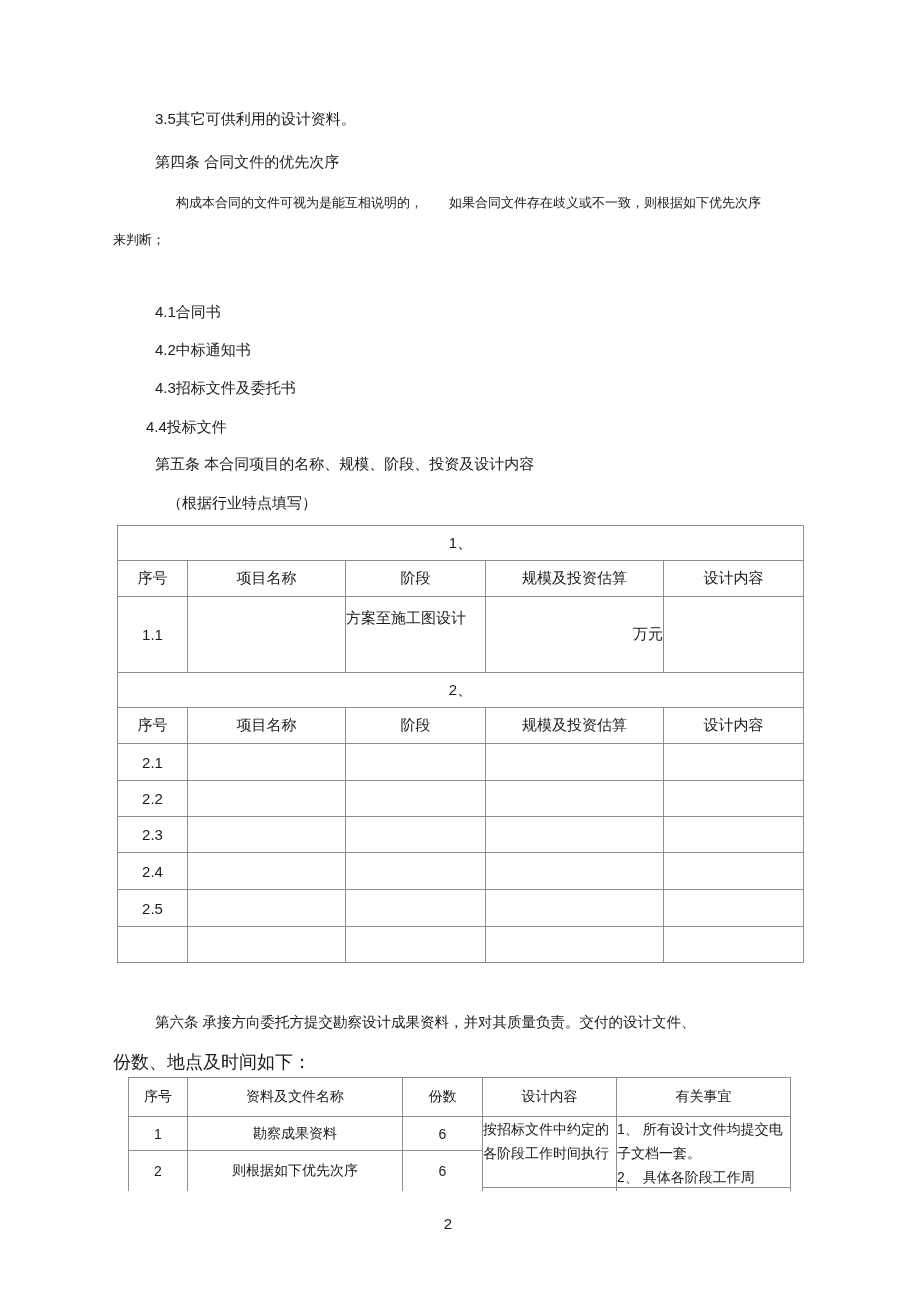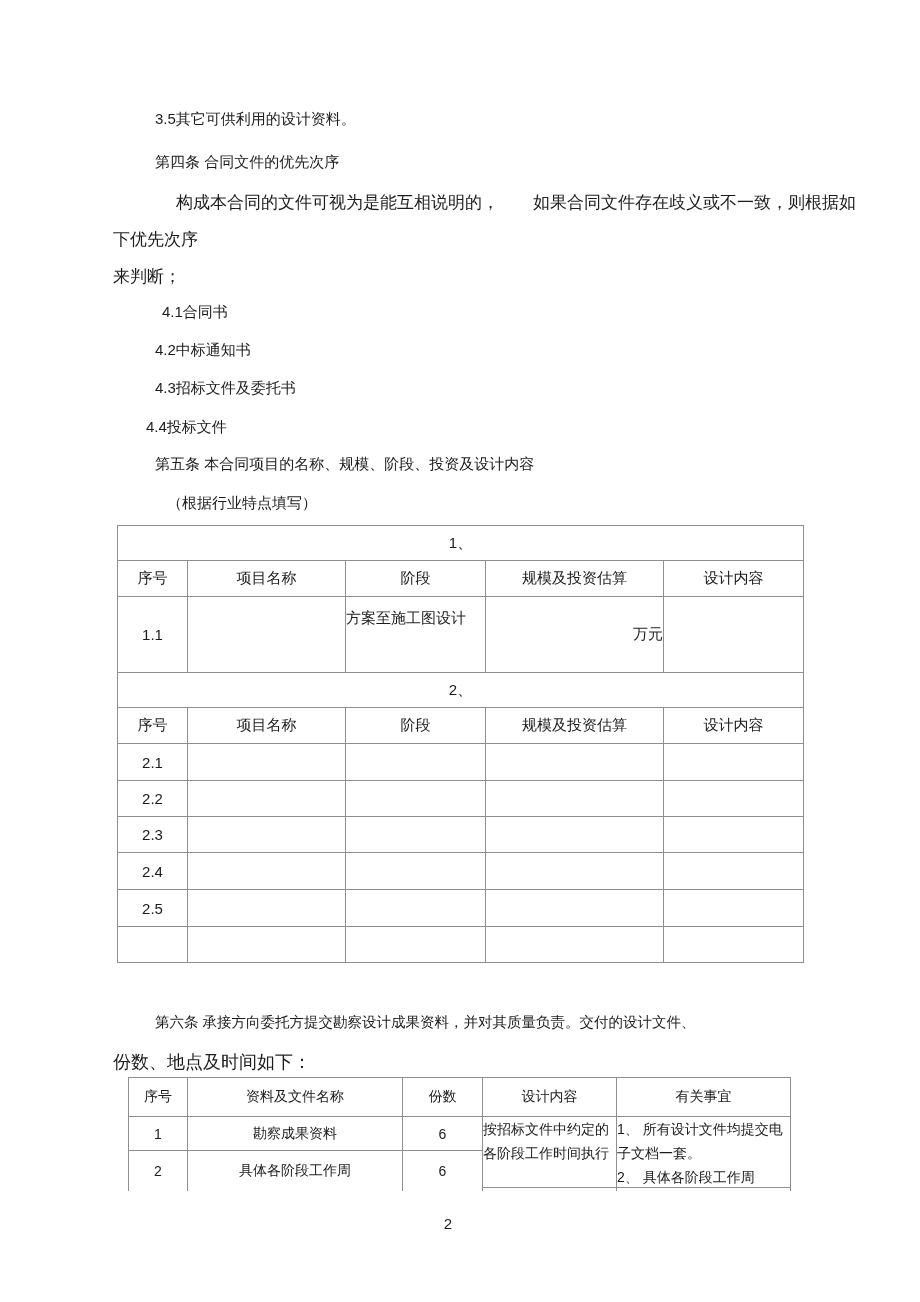--- a/index.html
+++ b/index.html
@@ -5,21 +5,21 @@
   html,body{margin:0;padding:0;background:#ffffff;}
   .page{
     position:relative;width:920px;height:1302px;background:#ffffff;overflow:hidden;
     font-family:"Liberation Sans","DejaVu Sans",sans-serif;color:#1c1c1c;
   }
   .abs{position:absolute;white-space:nowrap;line-height:1.25;}
   .b{font-weight:normal;}
   .fs15{font-size:15px;}
   .fs14{font-size:18px;}
   .para-small{
-    position:absolute;font-size:17px;line-height:37px;white-space:pre-line;
+    position:absolute;font-size:13px;line-height:37px;white-space:pre-line;
     text-indent:63px;color:#1c1c1c;
   }
   
   table.doc{border-collapse:collapse;table-layout:fixed;background:#fff;}
   table.doc td{border:1px solid #8e8e8e;font-size:15px;color:#1c1c1c;padding:0;overflow:hidden;}
   td.c{text-align:center;vertical-align:middle;}
   td.stage{vertical-align:top;padding:10px 16px 0 11px;line-height:42px;white-space:normal;word-break:break-all;}
   td.scale{text-align:right;vertical-align:middle;padding-right:28px;}
   
   .t2wrap{position:absolute;overflow:hidden;}
@@ -35,21 +35,21 @@
 
 <div class="page">
 
   <div class="abs fs15" style="left:155px;top:110px">3.5其它可供利用的设计资料。</div>
 
   <div class="abs fs15 b" style="left:155px;top:153px">第四条 合同文件的优先次序</div>
 
   <div class="para-small" style="left:113px;top:184px;width:745px">构成本合同的文件可视为是能互相说明的，　　如果合同文件存在歧义或不一致，则根据如下优先次序
 来判断；</div>
 
-  <div class="abs fs15" style="left:162px;top:303px">4.1合同书</div>
+  <div class="abs fs15" style="left:155px;top:303px">4.1合同书</div>
   <div class="abs fs15" style="left:155px;top:341px">4.2中标通知书</div>
   <div class="abs fs15" style="left:155px;top:379px">4.3招标文件及委托书</div>
   <div class="abs fs15" style="left:146px;top:418px">4.4投标文件</div>
 
   <div class="abs fs15 b" style="left:155px;top:455px">第五条 本合同项目的名称、规模、阶段、投资及设计内容</div>
   <div class="abs fs15" style="left:167px;top:494px">（根据行业特点填写）</div>
 
   <table class="doc" style="position:absolute;left:117px;top:525px;width:686px">
     <colgroup>
         <col style="width:70px">
@@ -154,21 +154,21 @@
       <tr style="height:34px">
         <td class="c">1</td>
         <td class="name">勘察成果资料</td>
         <td class="c">6</td>
         <td class="submit" rowspan="2">按招标文件中约定的各阶段工作时间执行</td>
         <td class="notes" rowspan="2">1、 所有设计文件均提交电子文档一套。
 2、 具体各阶段工作周</td>
       </tr>
       <tr style="height:41px">
         <td class="c">2</td>
-        <td class="name">具体各阶段工作周</td>
+        <td class="name">则根据如下优先次序</td>
         <td class="c">6</td>
       </tr>
     </tbody>
       </table>
     <div class="seg" style="left:354px;top:110px;width:308px;height:1px"></div>
   </div>
 
   <div class="abs fs15" style="left:440px;top:1215px;width:16px;text-align:center">2</div>
 
 </div>

